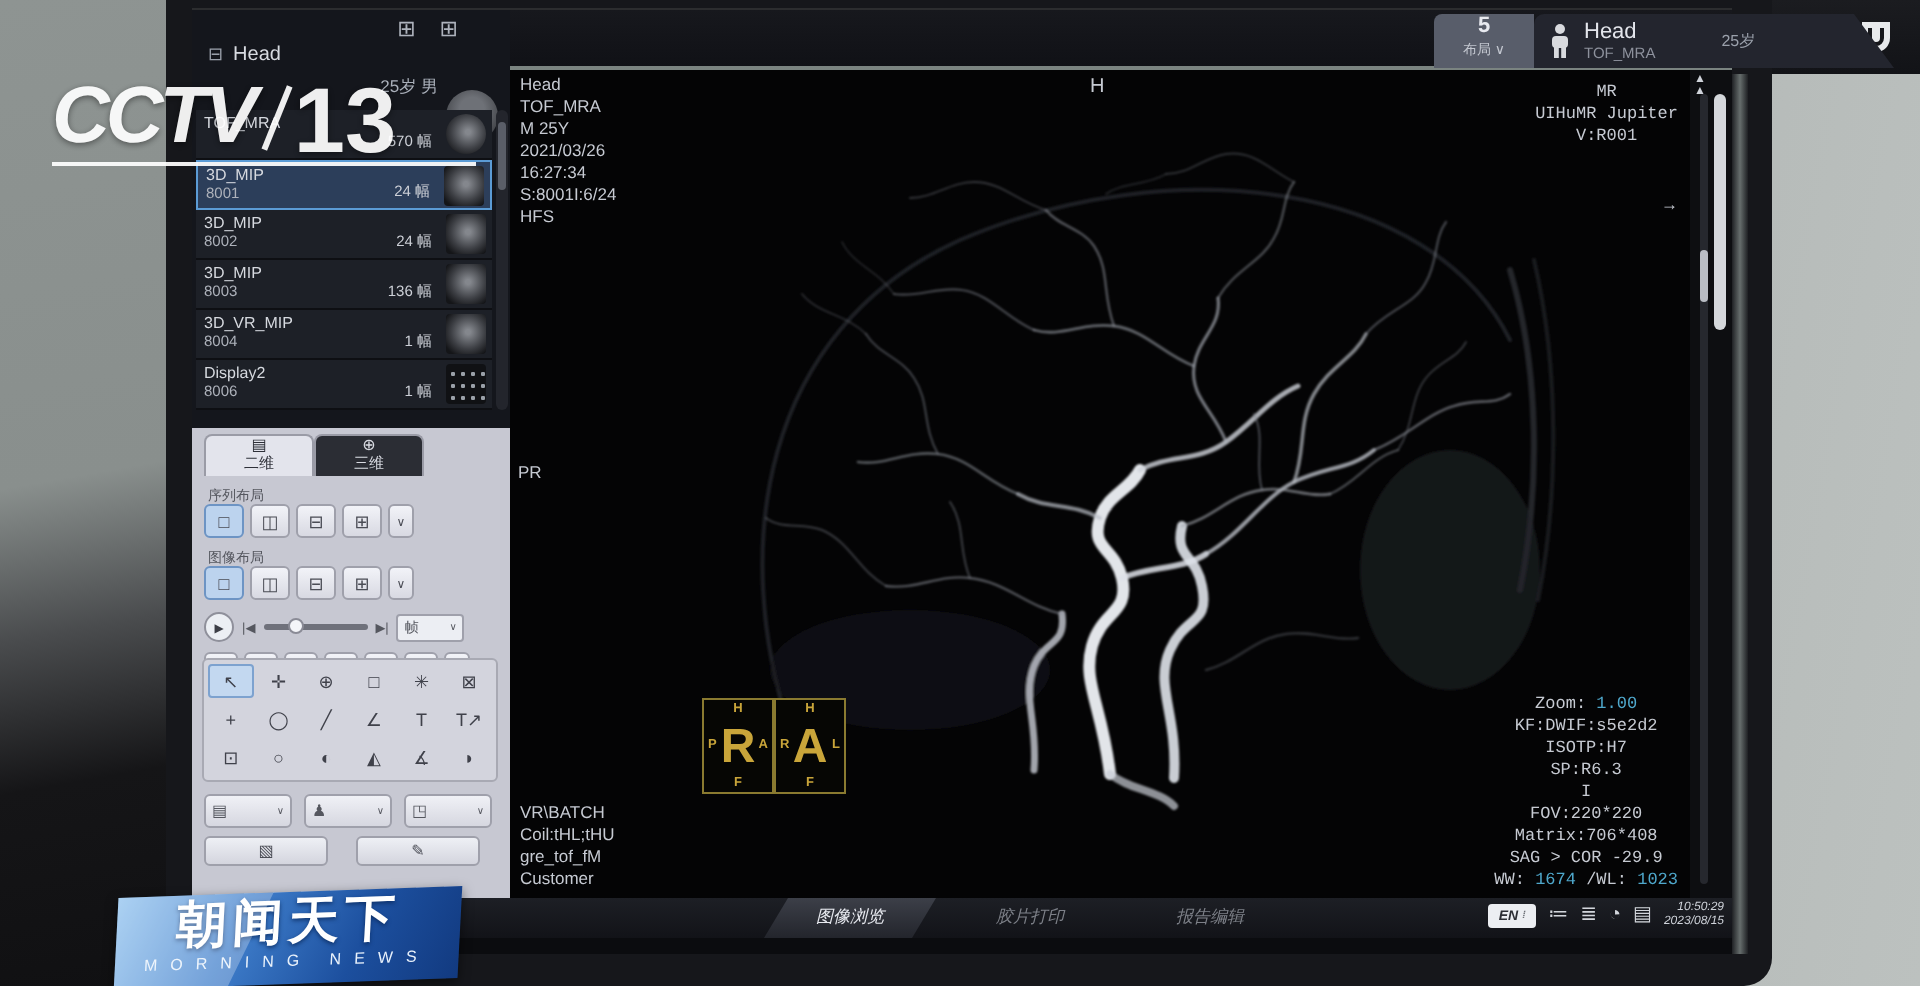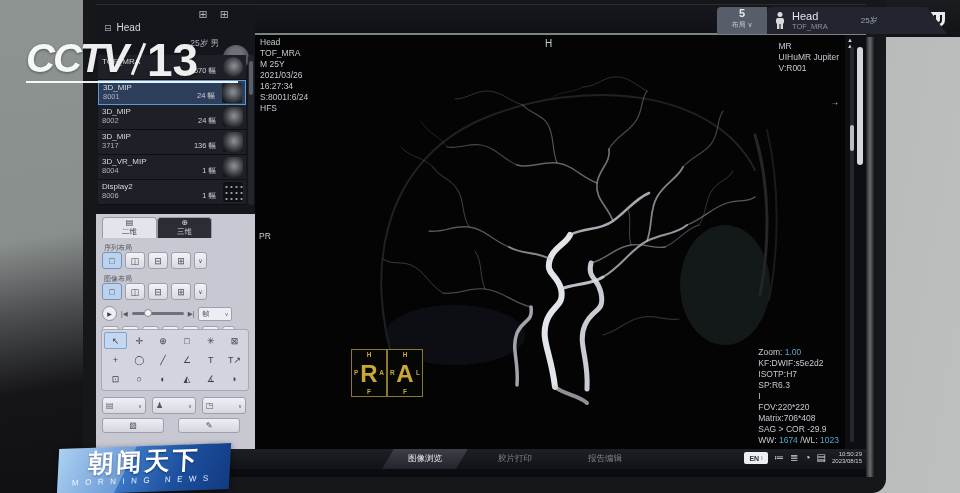--- a/index.html
+++ b/index.html
@@ -94,42 +94,42 @@
   .gbtn.sel { background:#c3d8f0; border:1px solid #7da2cf; border-radius:2px; }
   .combo { width:44px; height:17px; background:linear-gradient(180deg,#f0f1f6,#d6d7e0); border:1px solid #9fa0ab;
     border-radius:3px; display:flex; align-items:center; justify-content:space-between; padding:0 3px;
     font-size:8px; color:#55575f; }
   .wbtn { width:62px; height:15px; background:linear-gradient(180deg,#eef0f5,#d4d5de); border:1px solid #9fa0ab;
     border-radius:3px; font-size:8px; color:#4a4c55; display:flex; align-items:center; justify-content:center; }
 
   
   .viewport { position:absolute; left:159px; top:30px; width:590px; height:414px; background:#040405; overflow:hidden; }
   .vp-txt { position:absolute; color:#c6cad2; font-size:8.5px; line-height:11px; }
-  .vp-tr { text-align:left; }
+  .vp-tr { text-align:center;font-family:Liberation Mono, monospace; }
   .teal { color:#4fa8cc; }
   .mark-wrap { position:absolute; left:96px; top:314px; display:flex; }
   .omark { position:relative; width:36px; height:48px; border:1px solid #8a7a30; background:#060604;
     color:#c9a53a; text-align:center; }
   .omark .big { font-size:24px; font-weight:bold; line-height:48px; }
   .omark .t { position:absolute; top:1px; left:0; right:0; font-size:6.5px; font-weight:bold; }
   .omark .b { position:absolute; bottom:1px; left:0; right:0; font-size:6.5px; font-weight:bold; }
   .omark .l { position:absolute; left:2px; top:19px; font-size:6.5px; font-weight:bold; }
   .omark .r { position:absolute; right:2px; top:19px; font-size:6.5px; font-weight:bold; }
   .brain { position:absolute; left:0; top:0; width:590px; height:414px; }
 
   
   .vscroll { position:absolute; left:749px; top:30px; width:21px; height:414px; background:#0d0e11; }
   .vs-arrows { position:absolute; left:2px; top:2px; color:#cfd3da; font-size:6px; letter-spacing:3px; }
   .vs-track1 { position:absolute; left:5px; top:12px; width:4px; height:395px; background:#26282e; border-radius:2px; }
   .vs-track1 .th { position:absolute; left:0; top:78px; width:4px; height:26px; background:#b9bdc4; border-radius:2px; }
   .vs-track2 { position:absolute; left:12px; top:12px; width:6px; height:118px; background:#d4d7db; border-radius:3px; }
 
   
   .taskbar { position:absolute; left:0; top:444px; width:770px; height:20px;
-    background:linear-gradient(180deg,#1d1f25,#121318); }
+    background:linear-gradient(180deg,#1d1f25,#121318);font-style:italic; }
   .tb-tab { position:absolute; top:0; height:20px; display:flex; align-items:center; justify-content:center;
     font-size:8.5px; color:#7d8088; }
   .tb-tab.on { color:#e9ebf1;
     background:linear-gradient(180deg,#3c3f48,#23252c); clip-path:polygon(12px 0,100% 0,calc(100% - 12px) 100%,0 100%); }
   .tray { position:absolute; right:4px; top:2px; display:flex; align-items:center; gap:6px; }
   .en-box { width:24px; height:12px; background:#eceef2; border-radius:2px; color:#2c2e34;
     font-size:7px; font-weight:bold; display:flex; align-items:center; justify-content:center; gap:2px; }
   .en-box .dots { font-size:5px; color:#6d7077; }
   .tray-ic { color:#d3d6dc; font-size:10px; line-height:10px; }
   .clock { text-align:right; color:#cfd3da; font-size:6px; line-height:7px; }
@@ -196,21 +196,21 @@
           <div class="thumb"></div>
         </div>
         <div class="sb-item">
           <div class="nm">3D_MIP</div>
           <div class="id">8002</div>
           <div class="ct">24 幅</div>
           <div class="thumb"></div>
         </div>
         <div class="sb-item">
           <div class="nm">3D_MIP</div>
-          <div class="id">3717</div>
+          <div class="id">8003</div>
           <div class="ct">136 幅</div>
           <div class="thumb"></div>
         </div>
         <div class="sb-item">
           <div class="nm">3D_VR_MIP</div>
           <div class="id">8004</div>
           <div class="ct">1 幅</div>
           <div class="thumb"></div>
         </div>
         <div class="sb-item">
@@ -422,20 +422,26 @@
         </div>
         <div class="omark">
           <div class="t">H</div>
           <div class="l">R</div>
           <div class="big">A</div>
           <div class="r">L</div>
           <div class="b">F</div>
         </div>
       </div>
 
+      <div class="vp-txt" style="left:5px; bottom:4px;">
+        <div>VR\BATCH</div>
+        <div>Coil:tHL;tHU</div>
+        <div>gre_tof_fM</div>
+        <div>Customer</div>
+      </div>
 
       <div class="vp-txt vp-tr" style="right:6px; bottom:3px;">
         <div><span>Zoom:</span> <span class="teal">1.00</span></div>
         <div>KF:DWIF:s5e2d2</div>
         <div>ISOTP:H7</div>
         <div>SP:R6.3</div>
         <div>I</div>
         <div>FOV:220*220</div>
         <div>Matrix:706*408</div>
         <div>SAG &gt; COR -29.9</div>

